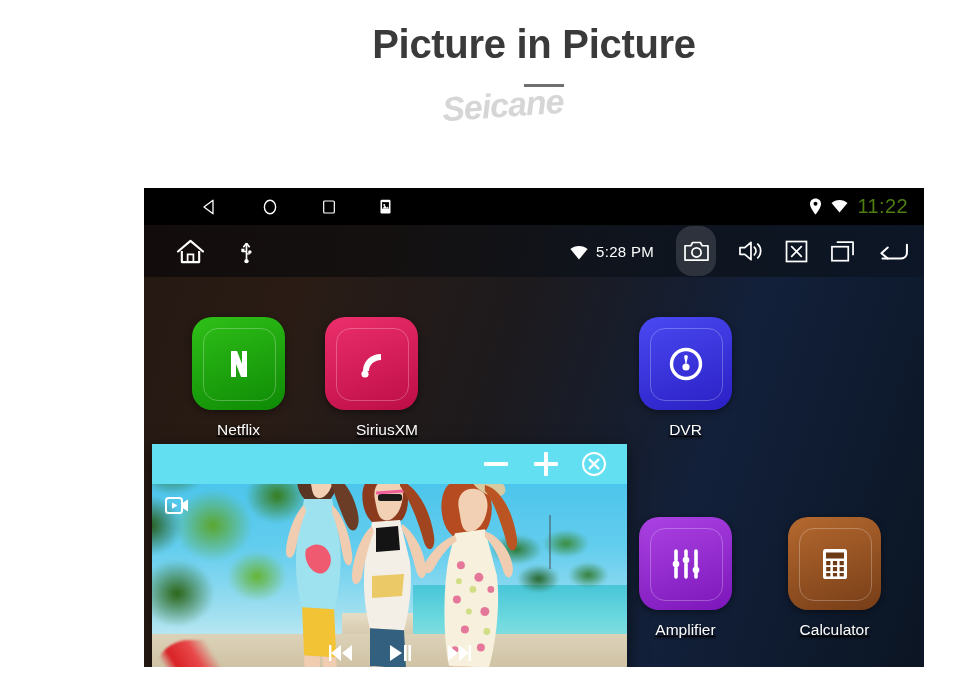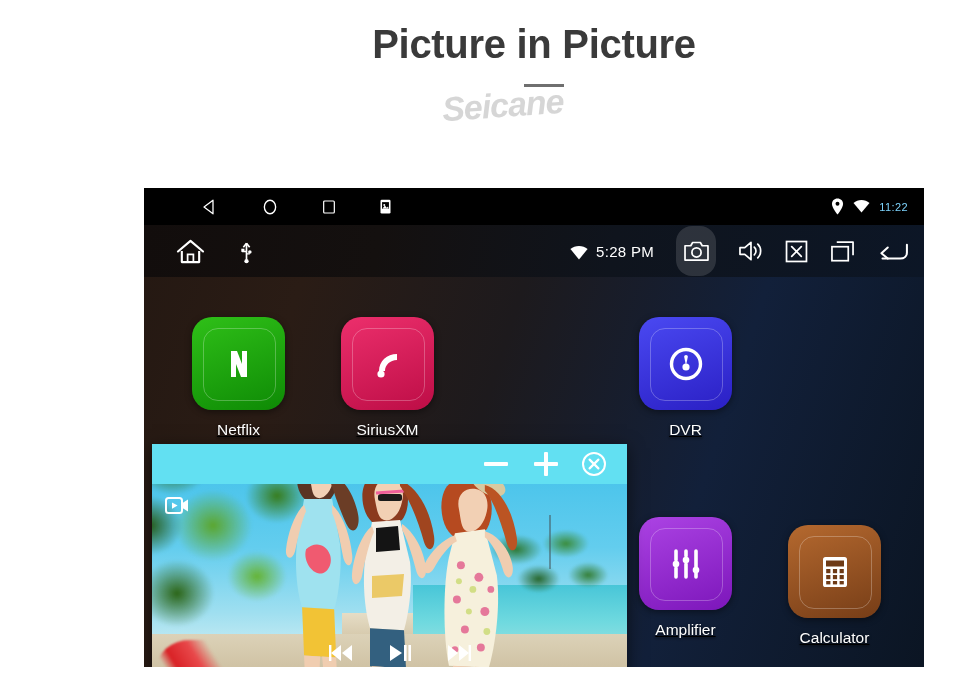--- a/index.html
+++ b/index.html
@@ -43,21 +43,21 @@
   
   .statusbar {
     position: absolute; left: 0; top: 0; width: 780px; height: 37px;
     background: #000; display: flex; align-items: center;
   }
   .sb-nav { display: flex; align-items: center; gap: 42px; margin-left: 57px; }
   .sb-right {
     position: absolute; right: 16px; top: 0; height: 37px;
     display: flex; align-items: center; gap: 9px;
   }
-  .sb-time { color: #7dd3fc; font-size: 11px; letter-spacing: 0.4px; text-align: right; }
+  .sb-time { color: #4d7c0f; font-size: 20px; letter-spacing: 0.4px; text-align: right; }
 
   
   .toolbar {
     position: absolute; left: 0; top: 37px; width: 780px; height: 52px;
     display: flex; align-items: center;
     background: linear-gradient(100deg, #120d0c 0%, #14100f 30%, #0f141d 60%, #0c1626 100%);
   }
   .tb-left { display: flex; align-items: center; gap: 35px; margin-left: 32px; }
   .tb-right {
     position: absolute; right: 14px; top: 0; height: 52px;
@@ -297,21 +297,21 @@
         <div class="app-tile" style="background:linear-gradient(160deg,#2fc018,#0e8a05);">
           <svg class="icon-svg" width="42" height="42" viewBox="0 0 42 42" style="position:relative;z-index:2">
               <path d="M13 8 H19 L29 34 H23 Z" fill="#fff"></path>
               <rect x="13" y="8" width="5" height="26" fill="#fff"></rect>
               <rect x="24" y="8" width="5" height="26" fill="#fff"></rect>
             </svg>
         </div>
         <div class="app-label">Netflix</div>
       </div>
 
-      <div class="app" style="left:197px; top:40px;">
+      <div class="app" style="left:181px; top:40px;align-items:flex-end;">
         <div class="app-tile" style="background:linear-gradient(160deg,#ec2f6c,#bd0d46);">
           <svg class="icon-svg" width="42" height="42" viewBox="0 0 42 42" style="position:relative;z-index:2">
               <path d="M12 28 C12 18 20 11 30 11 L30 17 C23 17 18 22 18 28 Z" fill="#fff"></path>
               <circle cx="14" cy="31" r="3.6" fill="#fff"></circle>
             </svg>
         </div>
         <div class="app-label">SiriusXM</div>
       </div>
 
 
@@ -332,21 +332,21 @@
           <svg class="icon-svg" width="42" height="42" viewBox="0 0 42 42" style="position:relative;z-index:2">
               <path d="M11 8 V17 M11 25 V34 M21 8 V13 M21 21 V34 M31 8 V24 M31 30 V34" stroke="#fff" stroke-width="3.6" stroke-linecap="round"></path>
               <circle cx="11" cy="21" r="3.3" fill="#fff"></circle>
               <circle cx="21" cy="17" r="3.3" fill="#fff"></circle>
               <circle cx="31" cy="27" r="3.3" fill="#fff"></circle>
             </svg>
         </div>
         <div class="app-label">Amplifier</div>
       </div>
 
-      <div class="app" style="left:644px; top:248px;">
+      <div class="app" style="left:644px; top:240px;">
         <div class="app-tile" style="background:linear-gradient(160deg,#b5692f,#763d17);">
           <svg class="icon-svg" width="42" height="42" viewBox="0 0 42 42" style="position:relative;z-index:2">
               <rect x="9" y="6" width="24" height="30" rx="2.6" fill="#fff"></rect>
               <rect x="12" y="9.5" width="18" height="6" fill="#6d3a16"></rect>
               <rect x="12.2" y="18" width="4.2" height="4.2" fill="#6d3a16"></rect>
               <rect x="18.9" y="18" width="4.2" height="4.2" fill="#6d3a16"></rect>
               <rect x="25.6" y="18" width="4.2" height="4.2" fill="#6d3a16"></rect>
               <rect x="12.2" y="24" width="4.2" height="4.2" fill="#6d3a16"></rect>
               <rect x="18.9" y="24" width="4.2" height="4.2" fill="#6d3a16"></rect>
               <rect x="25.6" y="24" width="4.2" height="4.2" fill="#6d3a16"></rect>

